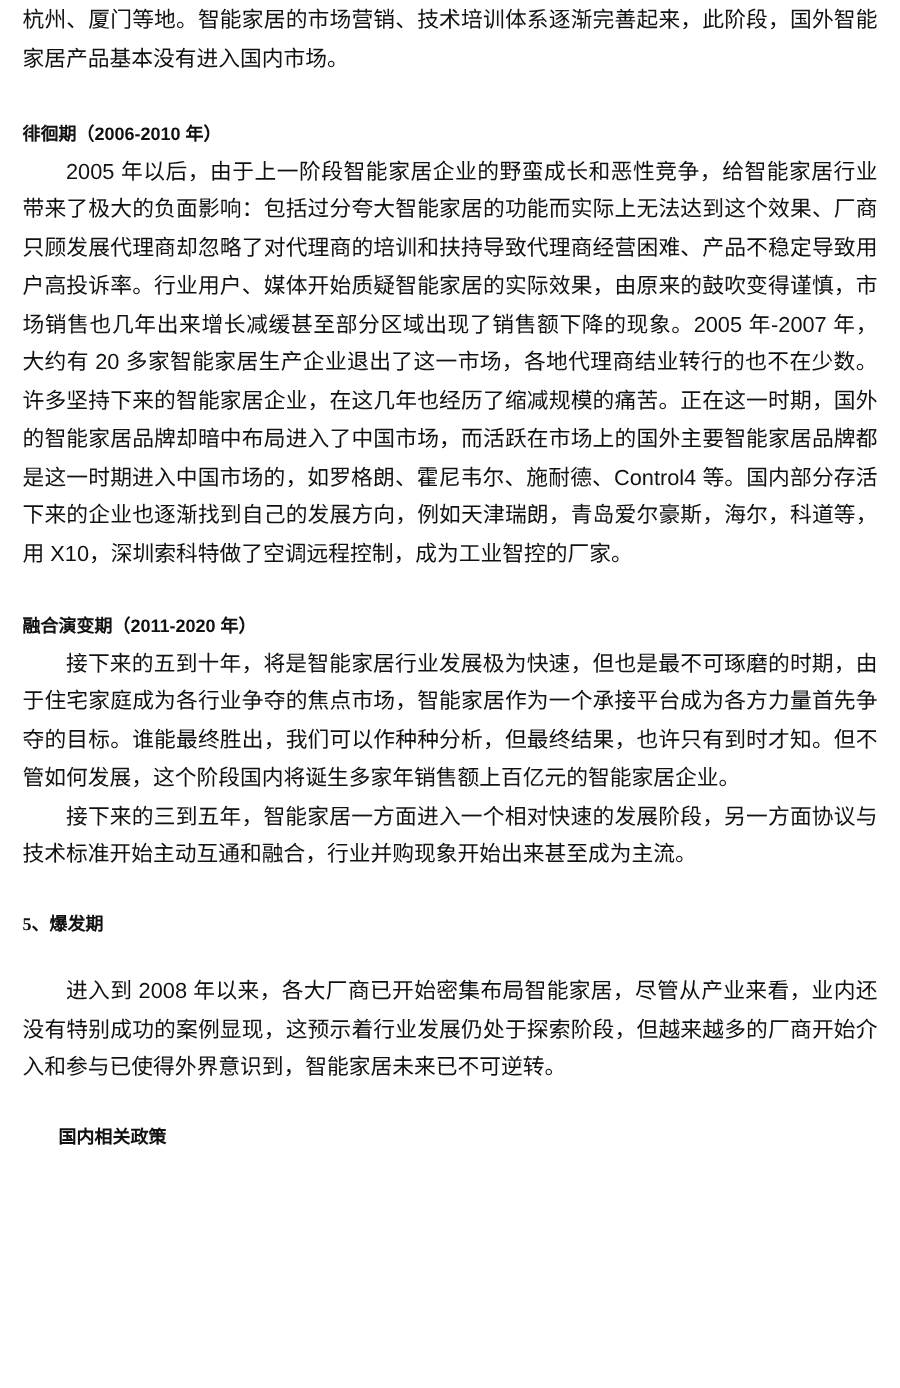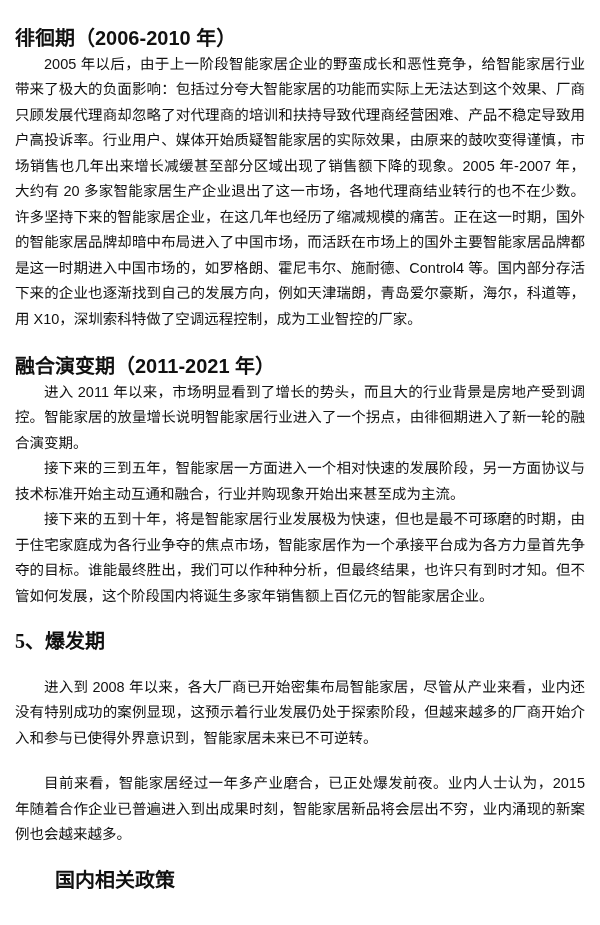--- a/index.html
+++ b/index.html
@@ -24,21 +24,21 @@
   }
   .para {
     margin: 0;
     text-indent: 2em;
   }
   .para.continuation {
     text-indent: 0;
   }
   .heading {
     margin: 22px 0 0 0;
-    font-size: 20px;
+    font-size: 12px;
     font-weight: bold;
     text-align: left;
     text-indent: 0;
   }
   .heading.first {
     margin-top: 24px;
   }
   
   .sec-burst .heading {
     margin-top: 20px;
@@ -52,36 +52,35 @@
   .heading.indented {
     margin-top: 8px;
     text-indent: 2em;
   }
 </style>
 </head>
 <body>
 
 <div class="page">
 
+  <p class="para continuation">杭州、厦门等地。智能家居的市场营销、技术培训体系逐渐完善起来，此阶段，国外智能家居产品基本没有进入国内市场。</p>
 
   <div>
     <h3 class="heading first">徘徊期（2006-2010 年）</h3>
     <p class="para">2005 年以后，由于上一阶段智能家居企业的野蛮成长和恶性竞争，给智能家居行业带来了极大的负面影响：包括过分夸大智能家居的功能而实际上无法达到这个效果、厂商只顾发展代理商却忽略了对代理商的培训和扶持导致代理商经营困难、产品不稳定导致用户高投诉率。行业用户、媒体开始质疑智能家居的实际效果，由原来的鼓吹变得谨慎，市场销售也几年出来增长减缓甚至部分区域出现了销售额下降的现象。2005 年-2007 年，大约有 20 多家智能家居生产企业退出了这一市场，各地代理商结业转行的也不在少数。许多坚持下来的智能家居企业，在这几年也经历了缩减规模的痛苦。正在这一时期，国外的智能家居品牌却暗中布局进入了中国市场，而活跃在市场上的国外主要智能家居品牌都是这一时期进入中国市场的，如罗格朗、霍尼韦尔、施耐德、Control4 等。国内部分存活下来的企业也逐渐找到自己的发展方向，例如天津瑞朗，青岛爱尔豪斯，海尔，科道等，用 X10，深圳索科特做了空调远程控制，成为工业智控的厂家。</p>
   </div>
 
   <div>
-    <h3 class="heading">融合演变期（2011-2021 年）</h3>
-    <p class="para">进入 2011 年以来，市场明显看到了增长的势头，而且大的行业背景是房地产受到调控。智能家居的放量增长说明智能家居行业进入了一个拐点，由徘徊期进入了新一轮的融合演变期。</p>
+    <h3 class="heading">融合演变期（2011-2020 年）</h3>
+    <p class="para">接下来的五到十年，将是智能家居行业发展极为快速，但也是最不可琢磨的时期，由于住宅家庭成为各行业争夺的焦点市场，智能家居作为一个承接平台成为各方力量首先争夺的目标。谁能最终胜出，我们可以作种种分析，但最终结果，也许只有到时才知。但不管如何发展，这个阶段国内将诞生多家年销售额上百亿元的智能家居企业。</p>
     <p class="para">接下来的三到五年，智能家居一方面进入一个相对快速的发展阶段，另一方面协议与技术标准开始主动互通和融合，行业并购现象开始出来甚至成为主流。</p>
-    <p class="para">接下来的五到十年，将是智能家居行业发展极为快速，但也是最不可琢磨的时期，由于住宅家庭成为各行业争夺的焦点市场，智能家居作为一个承接平台成为各方力量首先争夺的目标。谁能最终胜出，我们可以作种种分析，但最终结果，也许只有到时才知。但不管如何发展，这个阶段国内将诞生多家年销售额上百亿元的智能家居企业。</p>
   </div>
 
   <div class="sec-burst">
     <h3 class="heading">5、爆发期</h3>
     <p class="para">进入到 2008 年以来，各大厂商已开始密集布局智能家居，尽管从产业来看，业内还没有特别成功的案例显现，这预示着行业发展仍处于探索阶段，但越来越多的厂商开始介入和参与已使得外界意识到，智能家居未来已不可逆转。</p>
-    <p class="para">目前来看，智能家居经过一年多产业磨合，已正处爆发前夜。业内人士认为，2015 年随着合作企业已普遍进入到出成果时刻，智能家居新品将会层出不穷，业内涌现的新案例也会越来越多。</p>
   </div>
 
   <div>
     <h3 class="heading indented">国内相关政策</h3>
   </div>
 
 </div>
 
 </body></html>

